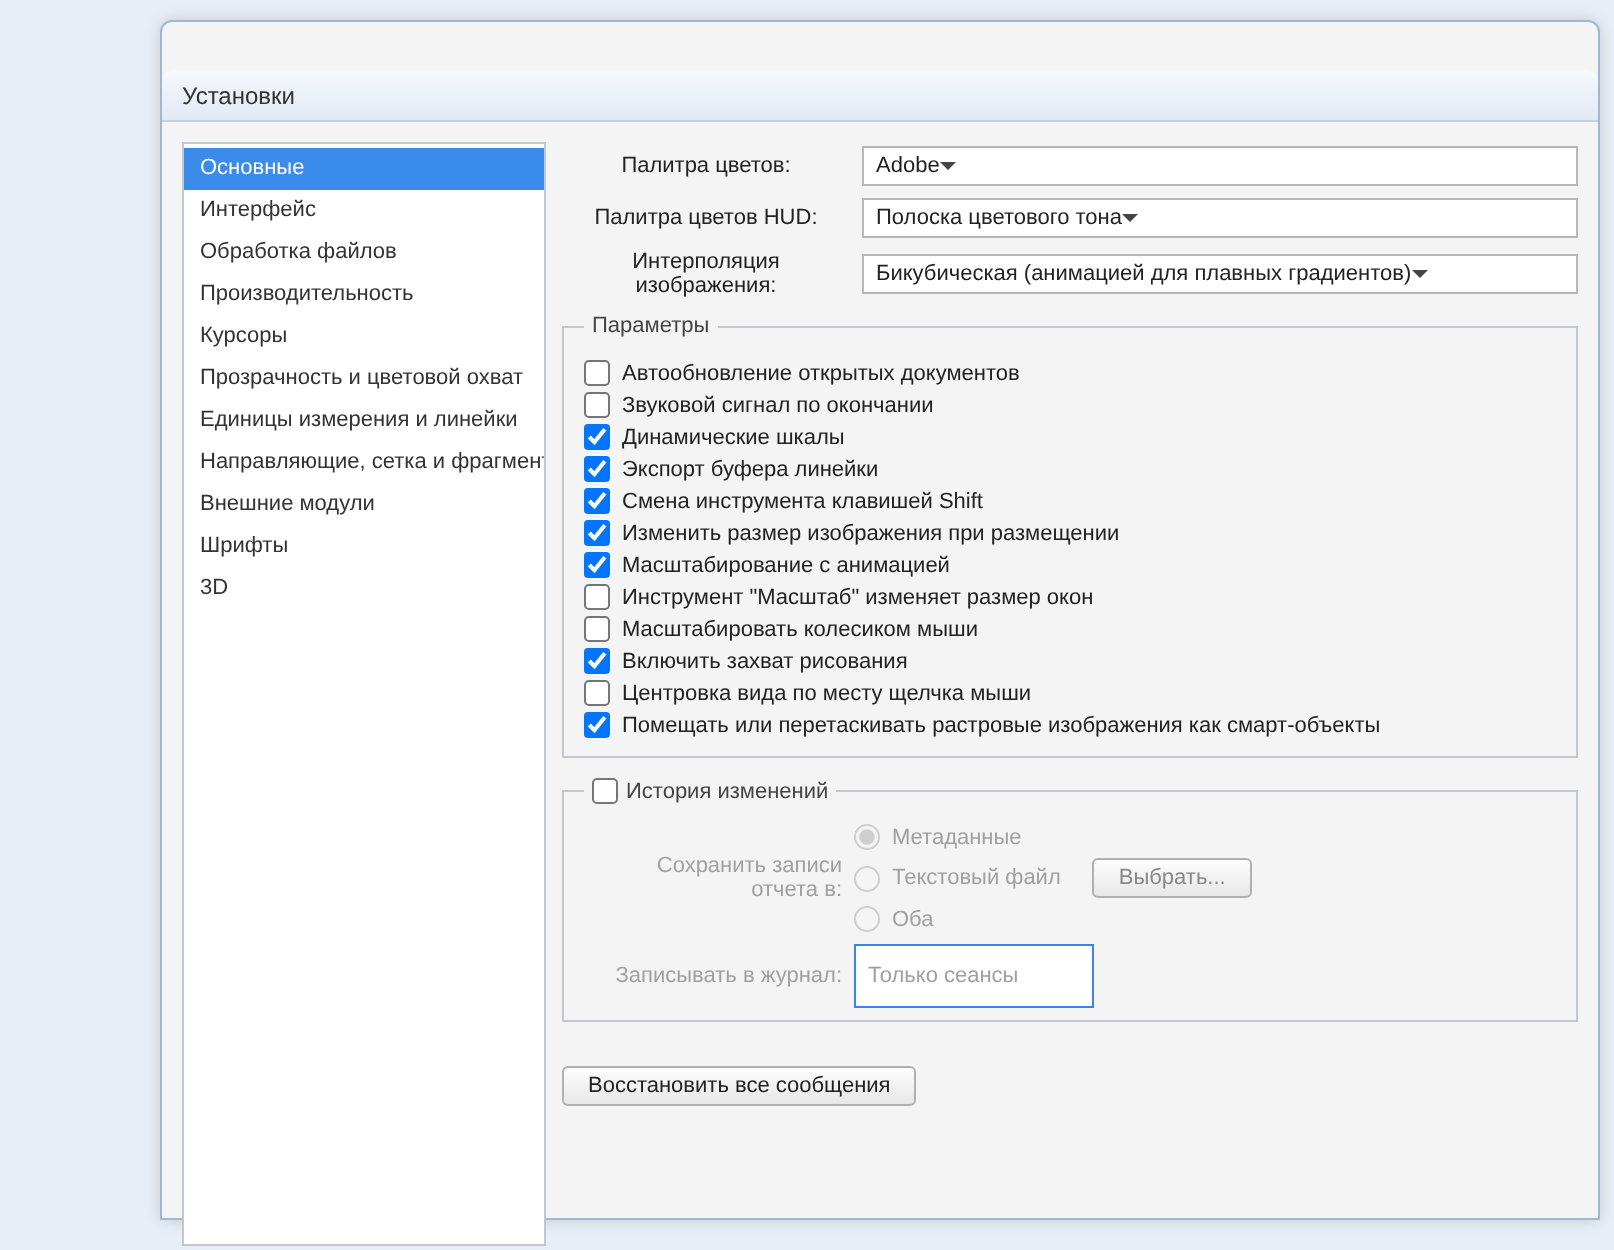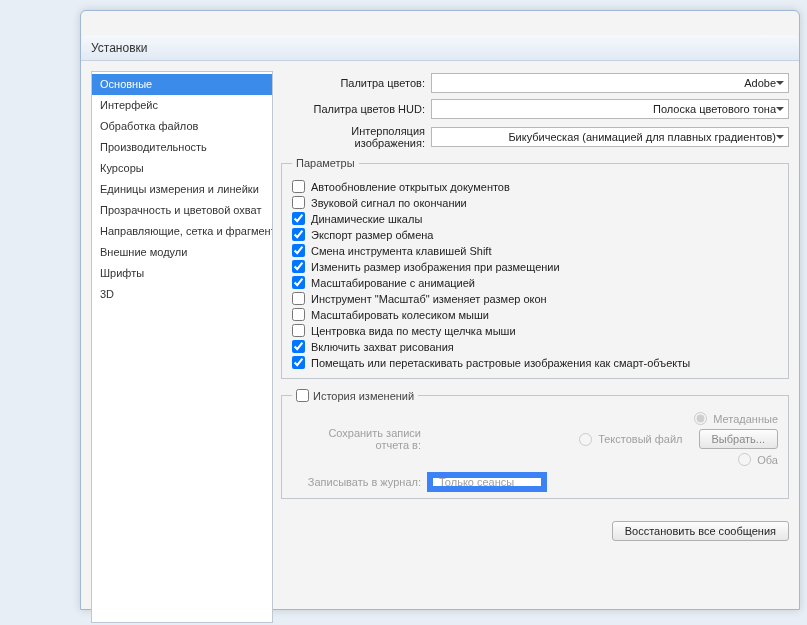--- a/index.html
+++ b/index.html
@@ -65,29 +65,29 @@
     flex: 1;
     padding-top: 2px;
   }
   .row {
     display: flex;
     align-items: center;
     margin-bottom: 6px;
   }
   .row-label {
     width: 150px;
-    text-align: right;
+    text-align: center;
     padding-right: 6px;
     color: #222;
   }
   .combo {
     flex: 1;
     display: flex;
     align-items: center;
-    justify-content: flex-end;
+    justify-content: flex-start;
     background: #fff;
     border: 1px solid #b8b8b8;
     height: 20px;
     padding: 0 4px 0 6px;
     font-size: 11px;
     color: #222;
   }
   .combo .arrow {
     width: 0; height: 0;
     border-left: 4px solid transparent;
@@ -125,60 +125,60 @@
     grid-template-columns: 135px auto;
     row-gap: 6px;
     align-items: center;
     margin-top: 2px;
   }
   .grid2 .lab {
     text-align: right;
     padding-right: 6px;
     color: #a0a0a0;
   }
-  .radio-stack { display:flex; flex-direction:column; gap:4px;align-items:flex-end; }
+  .radio-stack { display:flex; flex-direction:column; gap:4px; }
   .radio-row { display:flex; align-items:center; gap:6px; color:#a0a0a0; }
   .btn {
     display:inline-flex; align-items:center; justify-content:center;
     background: linear-gradient(#fdfdfd,#e7e7e7);
     border: 1px solid #b0b0b0;
     border-radius: 3px;
     height: 20px;
     padding: 0 12px;
     color:#888;
     font-size:11px;
   }
   .btn.enabled { color:#222; }
   .small-combo {
     display:inline-flex; align-items:center; justify-content:space-between;
-    background:#fff; border:6px solid #3b82f6;
-    height:20px; padding:0 4px 0 6px; width:120px;
+    background:#fff; border:1px solid #3b82f6;
+    height:32px; padding:0 4px 0 6px; width:120px;
     color:#a0a0a0; font-size:11px;
   }
   .restore-row {
-    display:flex; justify-content:flex-end; margin-top:22px;
+    display:flex; justify-content:flex-start; margin-top:22px;
   }
 </style>
 </head>
 <body>
 
 <div class="window">
   <div class="titlebar">
     <span>Установки</span>
   </div>
   <div class="client">
 
     <div class="sidebar">
       <div class="sidebar-item selected"><span>Основные</span></div>
       <div class="sidebar-item"><span>Интерфейс</span></div>
       <div class="sidebar-item"><span>Обработка файлов</span></div>
       <div class="sidebar-item"><span>Производительность</span></div>
       <div class="sidebar-item"><span>Курсоры</span></div>
+      <div class="sidebar-item"><span>Прозрачность и цветовой охват</span></div>
       <div class="sidebar-item"><span>Единицы измерения и линейки</span></div>
-      <div class="sidebar-item"><span>Прозрачность и цветовой охват</span></div>
       <div class="sidebar-item"><span>Направляющие, сетка и фрагменты</span></div>
       <div class="sidebar-item"><span>Внешние модули</span></div>
       <div class="sidebar-item"><span>Шрифты</span></div>
       <div class="sidebar-item"><span>3D</span></div>
     </div>
 
     <div class="main">
 
       <div class="row">
         <div class="row-label">Палитра цветов:</div>
@@ -214,21 +214,21 @@
             <div class="check-row">
               <input type="checkbox" style="">
               <span>Звуковой сигнал по окончании</span>
             </div>
             <div class="check-row">
               <input type="checkbox" checked="" style="">
               <span>Динамические шкалы</span>
             </div>
             <div class="check-row">
               <input type="checkbox" checked="" style="">
-              <span>Экспорт размер обмена</span>
+              <span>Экспорт буфера линейки</span>
             </div>
             <div class="check-row">
               <input type="checkbox" checked="" style="">
               <span>Смена инструмента клавишей Shift</span>
             </div>
             <div class="check-row">
               <input type="checkbox" checked="" style="">
               <span>Изменить размер изображения при размещении</span>
             </div>
             <div class="check-row">
@@ -237,26 +237,26 @@
             </div>
             <div class="check-row">
               <input type="checkbox" style="">
               <span>Инструмент "Масштаб" изменяет размер окон</span>
             </div>
             <div class="check-row">
               <input type="checkbox" style="">
               <span>Масштабировать колесиком мыши</span>
             </div>
             <div class="check-row">
+              <input type="checkbox" checked="" style="">
+              <span>Включить захват рисования</span>
+            </div>
+            <div class="check-row">
               <input type="checkbox" style="">
               <span>Центровка вида по месту щелчка мыши</span>
-            </div>
-            <div class="check-row">
-              <input type="checkbox" checked="" style="">
-              <span>Включить захват рисования</span>
             </div>
             <div class="check-row">
               <input type="checkbox" checked="" style="">
               <span>Помещать или перетаскивать растровые изображения как смарт-объекты</span>
             </div>
           </div>
       </fieldset>
 
       <fieldset>
         <legend>

